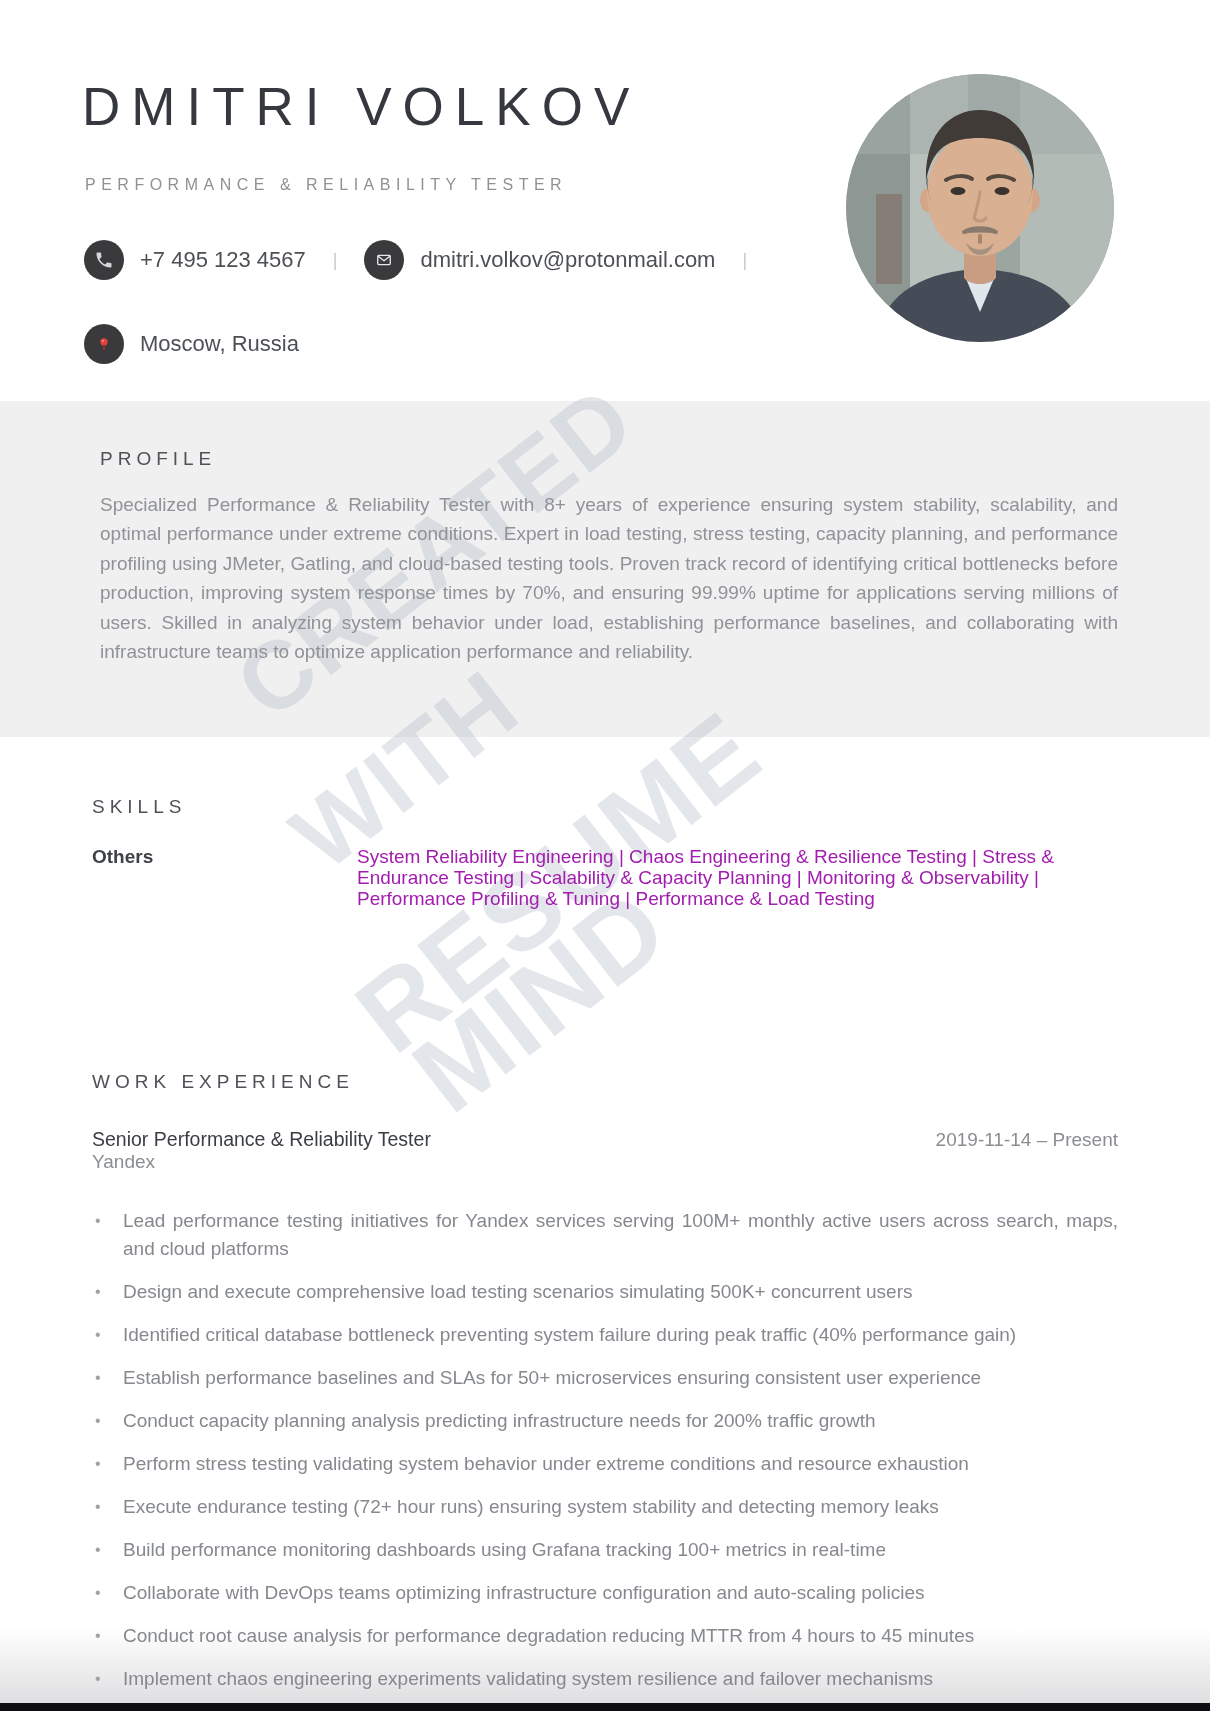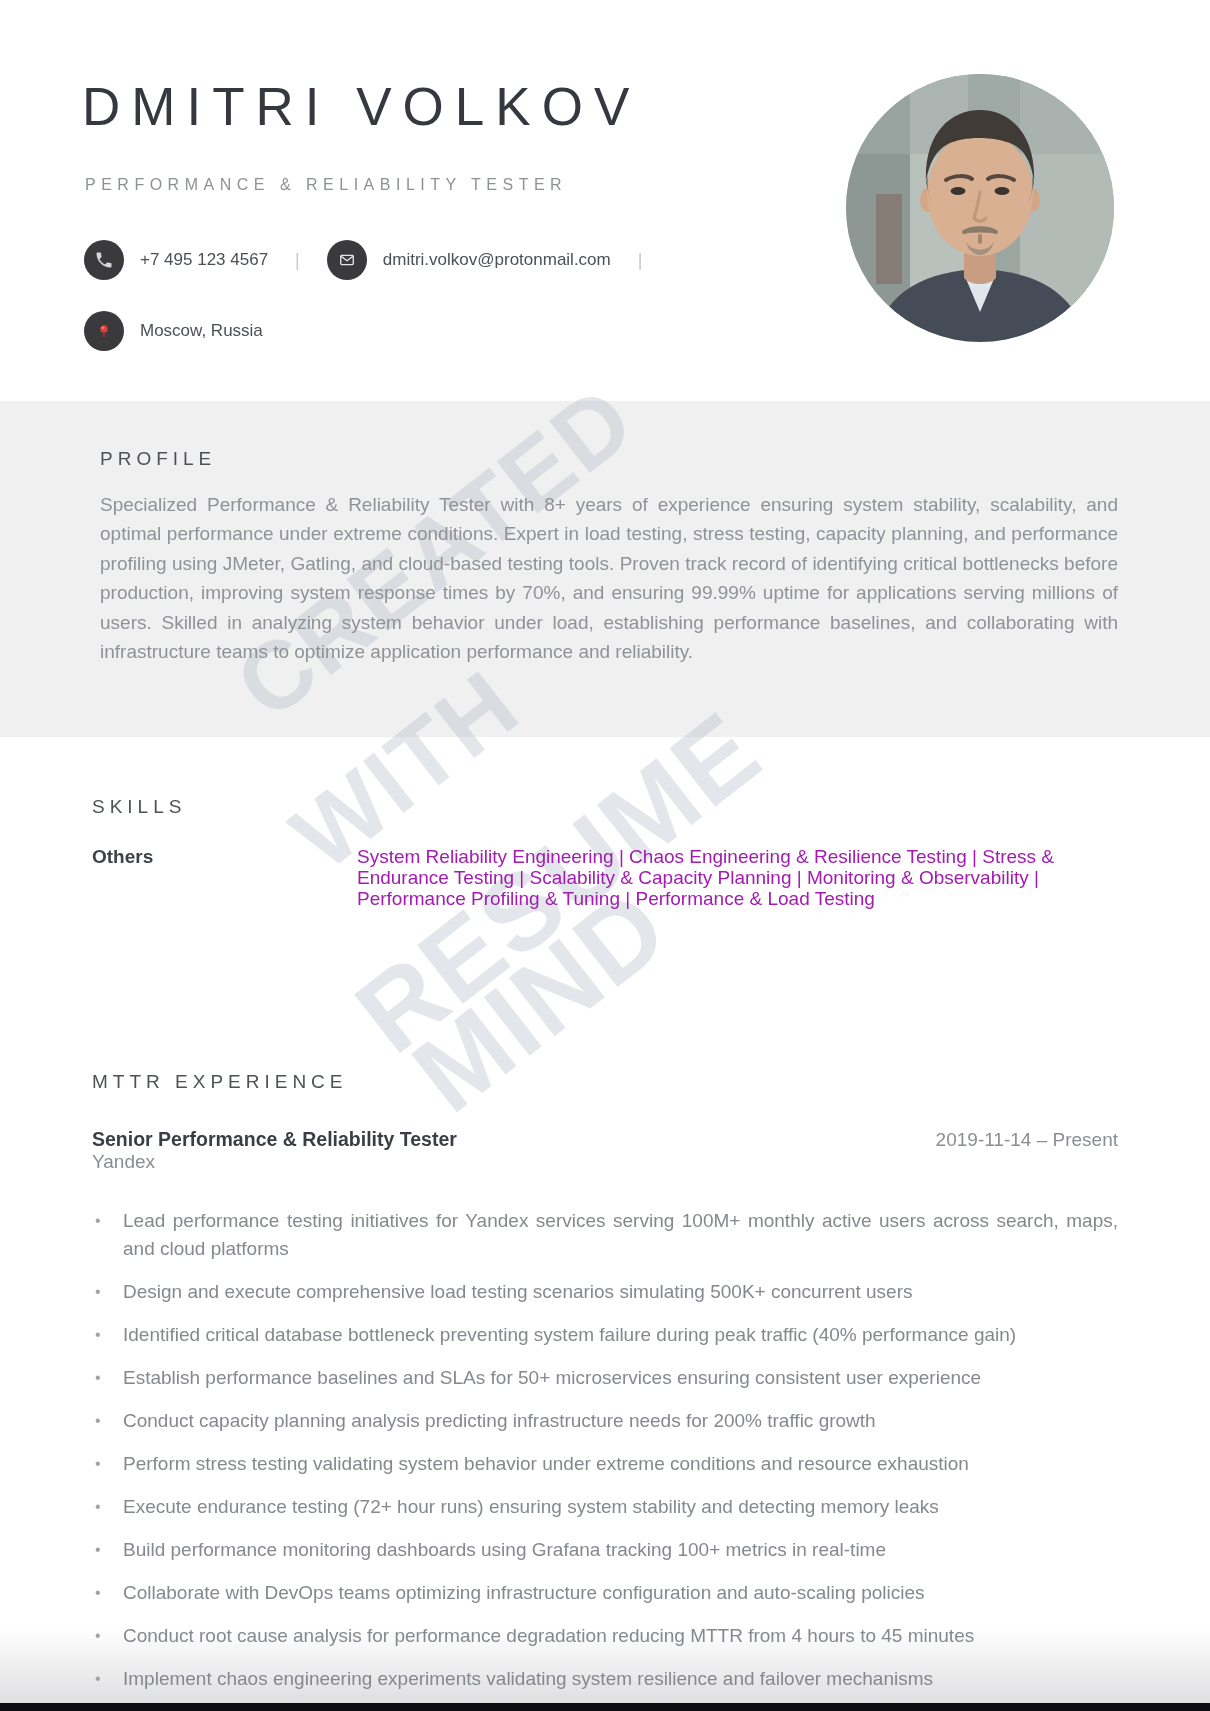--- a/index.html
+++ b/index.html
@@ -25,27 +25,27 @@
     font-size:53px; font-weight:300; letter-spacing:11px; color:#35393f;
   }
   .subtitle{
     position:absolute; left:85px; top:176px; z-index:2;
     font-size:16px; letter-spacing:5.5px; color:#8e9196;text-align:right;
   }
   .contact-row{
     position:absolute; left:84px; z-index:2; display:flex; align-items:center;
   }
   .contact-row.row1{top:240px;}
-  .contact-row.row2{top:311px;}
+  .contact-row.row2{top:324px;}
   .cicon{
     width:40px; height:40px; border-radius:50%; background:#3a3a3c;
     display:flex; align-items:center; justify-content:center; flex:0 0 auto;
     margin-right:16px;
   }
-  .ctext{font-size:17px; color:#4c5055;}
+  .ctext{font-size:22px; color:#4c5055;}
   .sep{font-size:18px; color:#c6c8cb; margin:0 27px; font-weight:300;}
   .photo{
     position:absolute; left:846px; top:74px; width:268px; height:268px;
     border-radius:50%; overflow:hidden; z-index:2; background:#aab3af;
   }
   .photo svg{display:block;}
   
   .band{
     position:absolute; left:0; top:401px; width:100%; height:336px;
     background:#f0f0f1; z-index:0;
@@ -58,21 +58,21 @@
   .profile-content p{
     margin:20px 0 0 0; font-size:19px; line-height:29.4px; text-align:justify;
     color:#8f9297;
   }
   .skills{position:absolute; left:92px; right:92px; top:796px; z-index:2;}
   .skill-row{display:flex; margin-top:28px;}
   .skill-label{flex:0 0 265px; font-size:19px; font-weight:600; color:#3e4247;}
   .skill-value{flex:1; font-size:19px; line-height:21px; color:#a21caf;}
   .work{position:absolute; left:92px; right:92px; top:1071px; z-index:2;}
   .job-head{display:flex; justify-content:space-between; align-items:baseline; margin-top:35px;}
-  .job-title{font-size:19.5px; font-weight:700; color:#3a3e44;}
+  .job-title{font-size:19.5px; font-weight:400; color:#3a3e44;}
   .job-dates{font-size:19px; color:#8a8d92;}
   .company{font-size:19px; color:#8a8d92;}
   ul.bullets{list-style:none; margin:34px 0 0 0; padding:0;}
   ul.bullets li{
     position:relative; padding-left:31px; margin-bottom:15px;
     font-size:19px; line-height:28px; text-align:justify; color:#85888d;
   }
   ul.bullets .marker{
     position:absolute; left:3px; top:0; color:#9fa2a6; font-size:16px;
   }
@@ -185,21 +185,21 @@
 
   <div class="skills">
     <h2 class="sec">SKILLS</h2>
     <div class="skill-row">
       <div class="skill-label">Others</div>
       <div class="skill-value">System Reliability Engineering | Chaos Engineering &amp; Resilience Testing | Stress &amp; Endurance Testing | Scalability &amp; Capacity Planning | Monitoring &amp; Observability | Performance Profiling &amp; Tuning | Performance &amp; Load Testing</div>
     </div>
   </div>
 
   <div class="work">
-    <h2 class="sec">MTTR EXPERIENCE</h2>
+    <h2 class="sec">WORK EXPERIENCE</h2>
     <div class="job">
       <div class="job-head">
         <span class="job-title">Senior Performance &amp; Reliability Tester</span>
         <span class="job-dates">2019-11-14 – Present</span>
       </div>
       <div class="company">Yandex</div>
       <ul class="bullets">
         <li><span class="marker">•</span><span>Lead performance testing initiatives for Yandex services serving 100M+ monthly active users across search, maps, and cloud platforms</span></li>
         <li><span class="marker">•</span><span>Design and execute comprehensive load testing scenarios simulating 500K+ concurrent users</span></li>
         <li><span class="marker">•</span><span>Identified critical database bottleneck preventing system failure during peak traffic (40% performance gain)</span></li>

